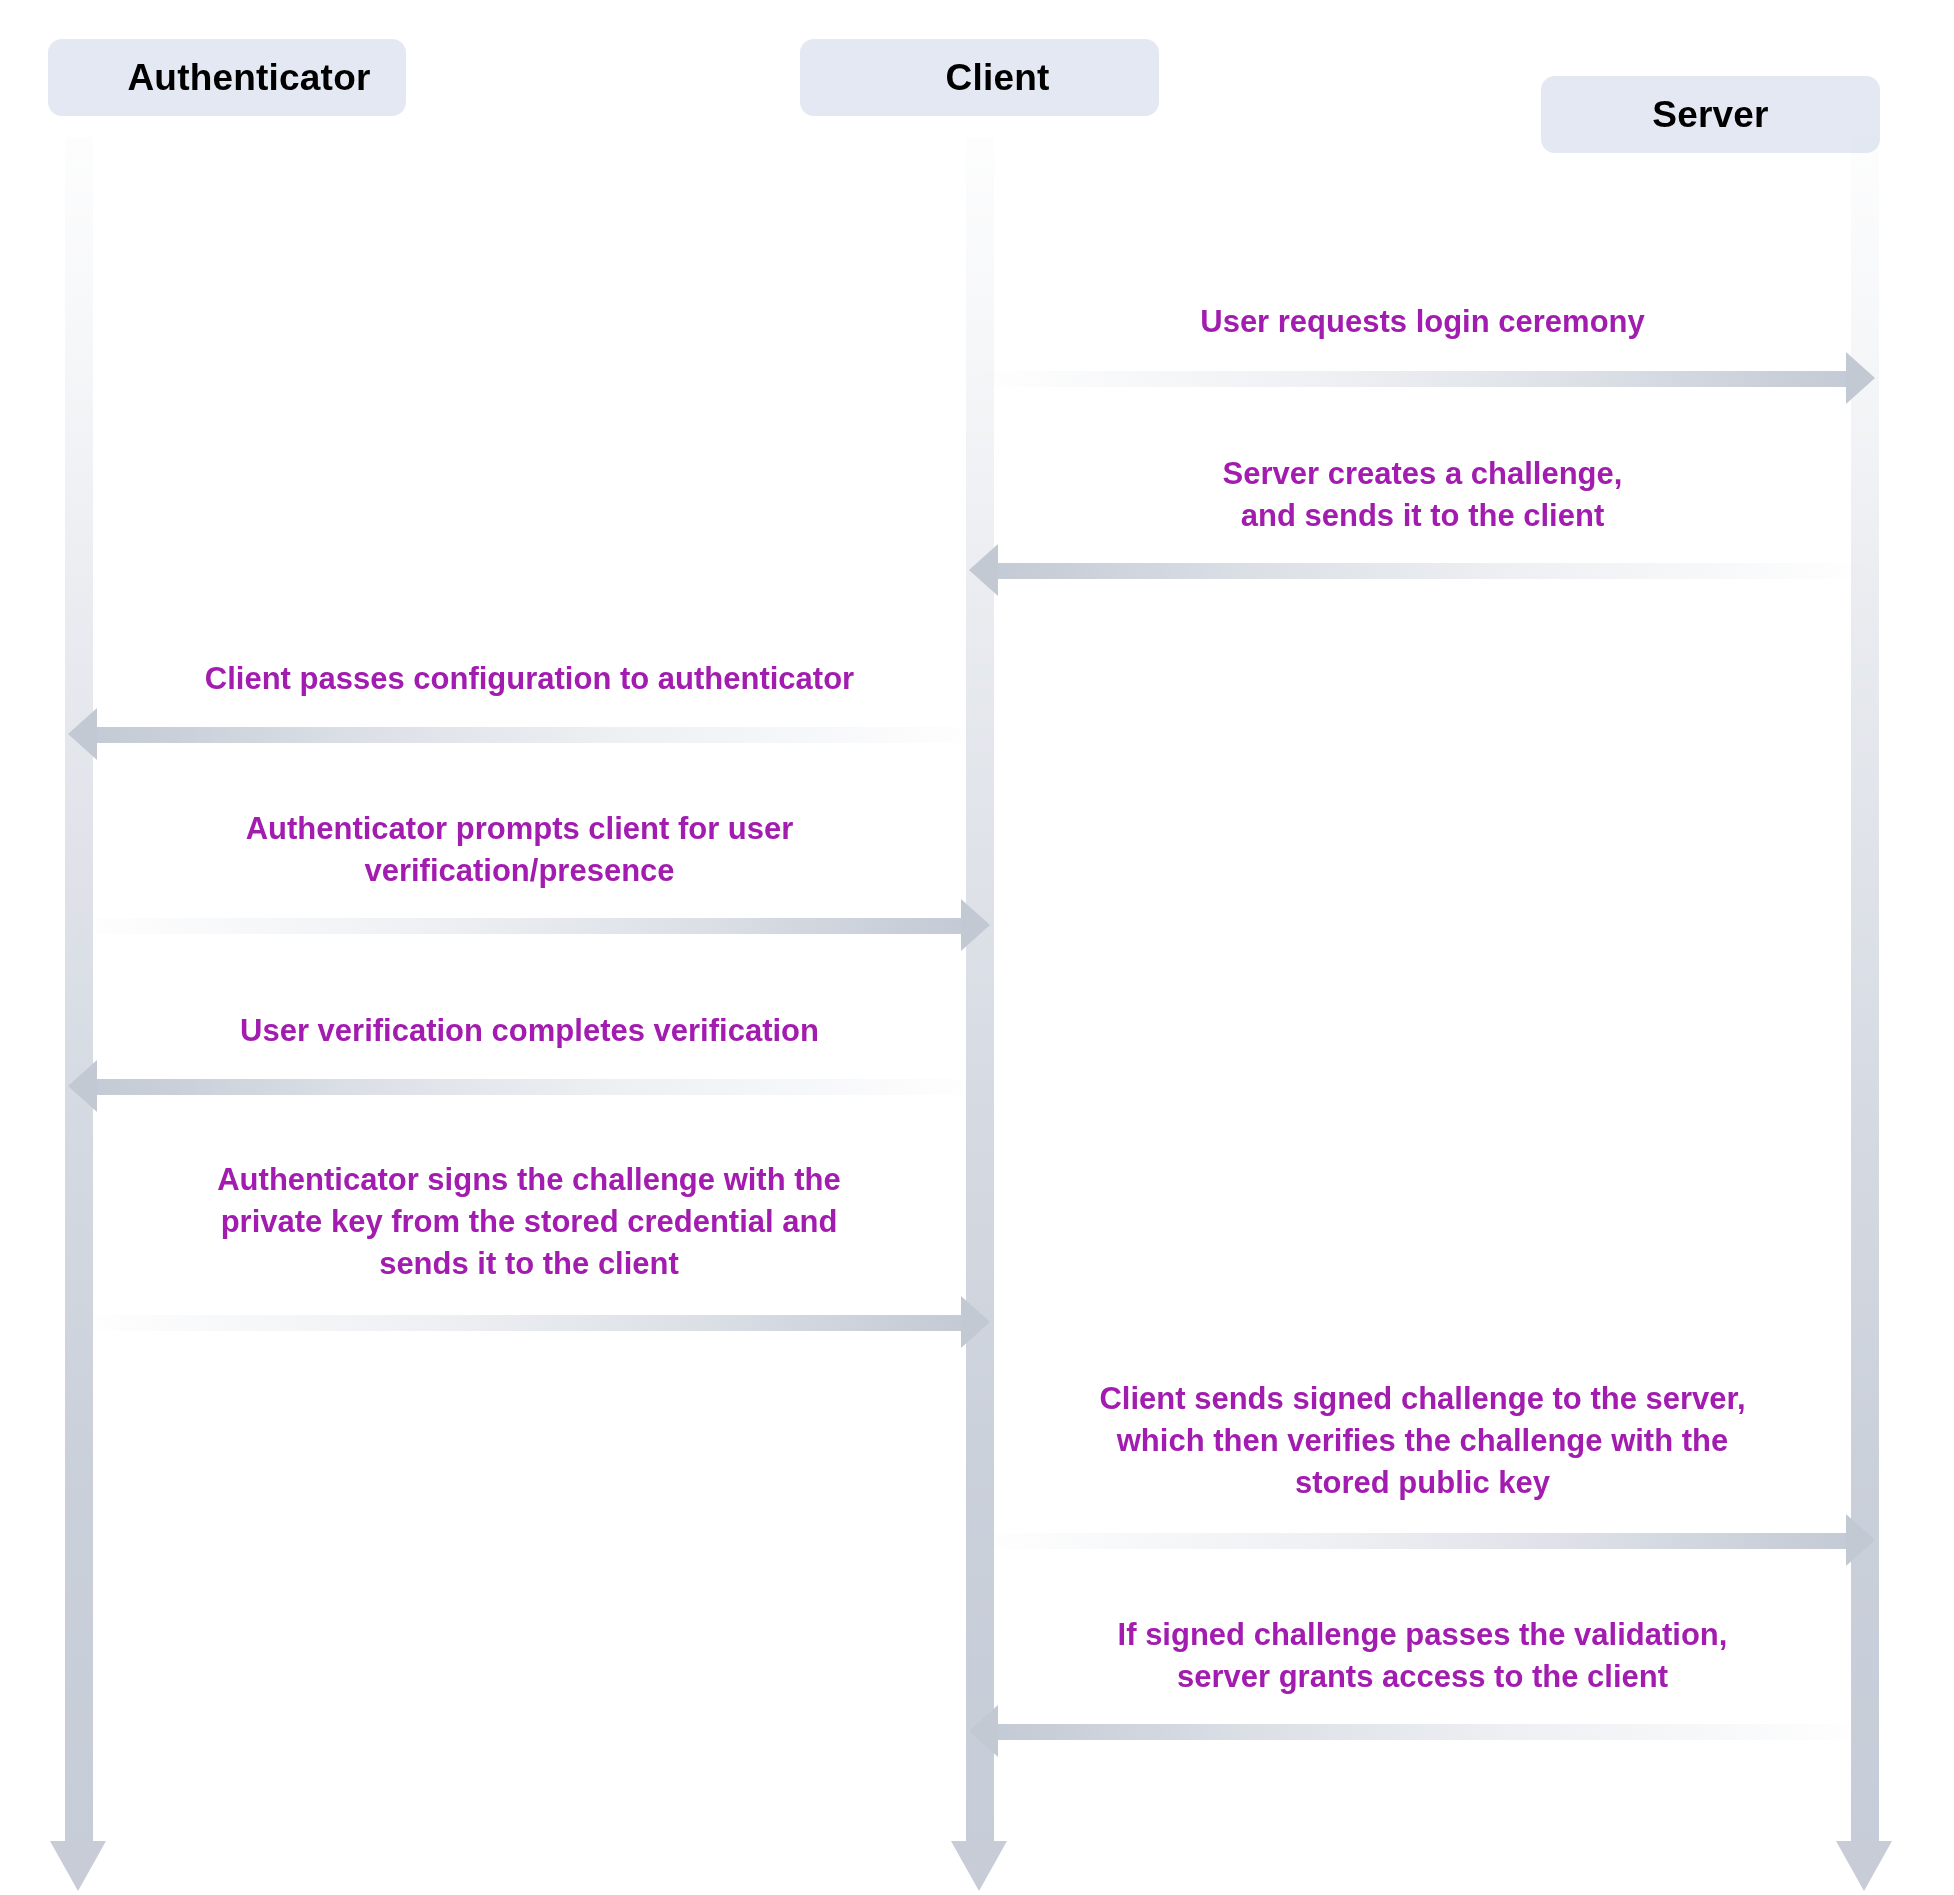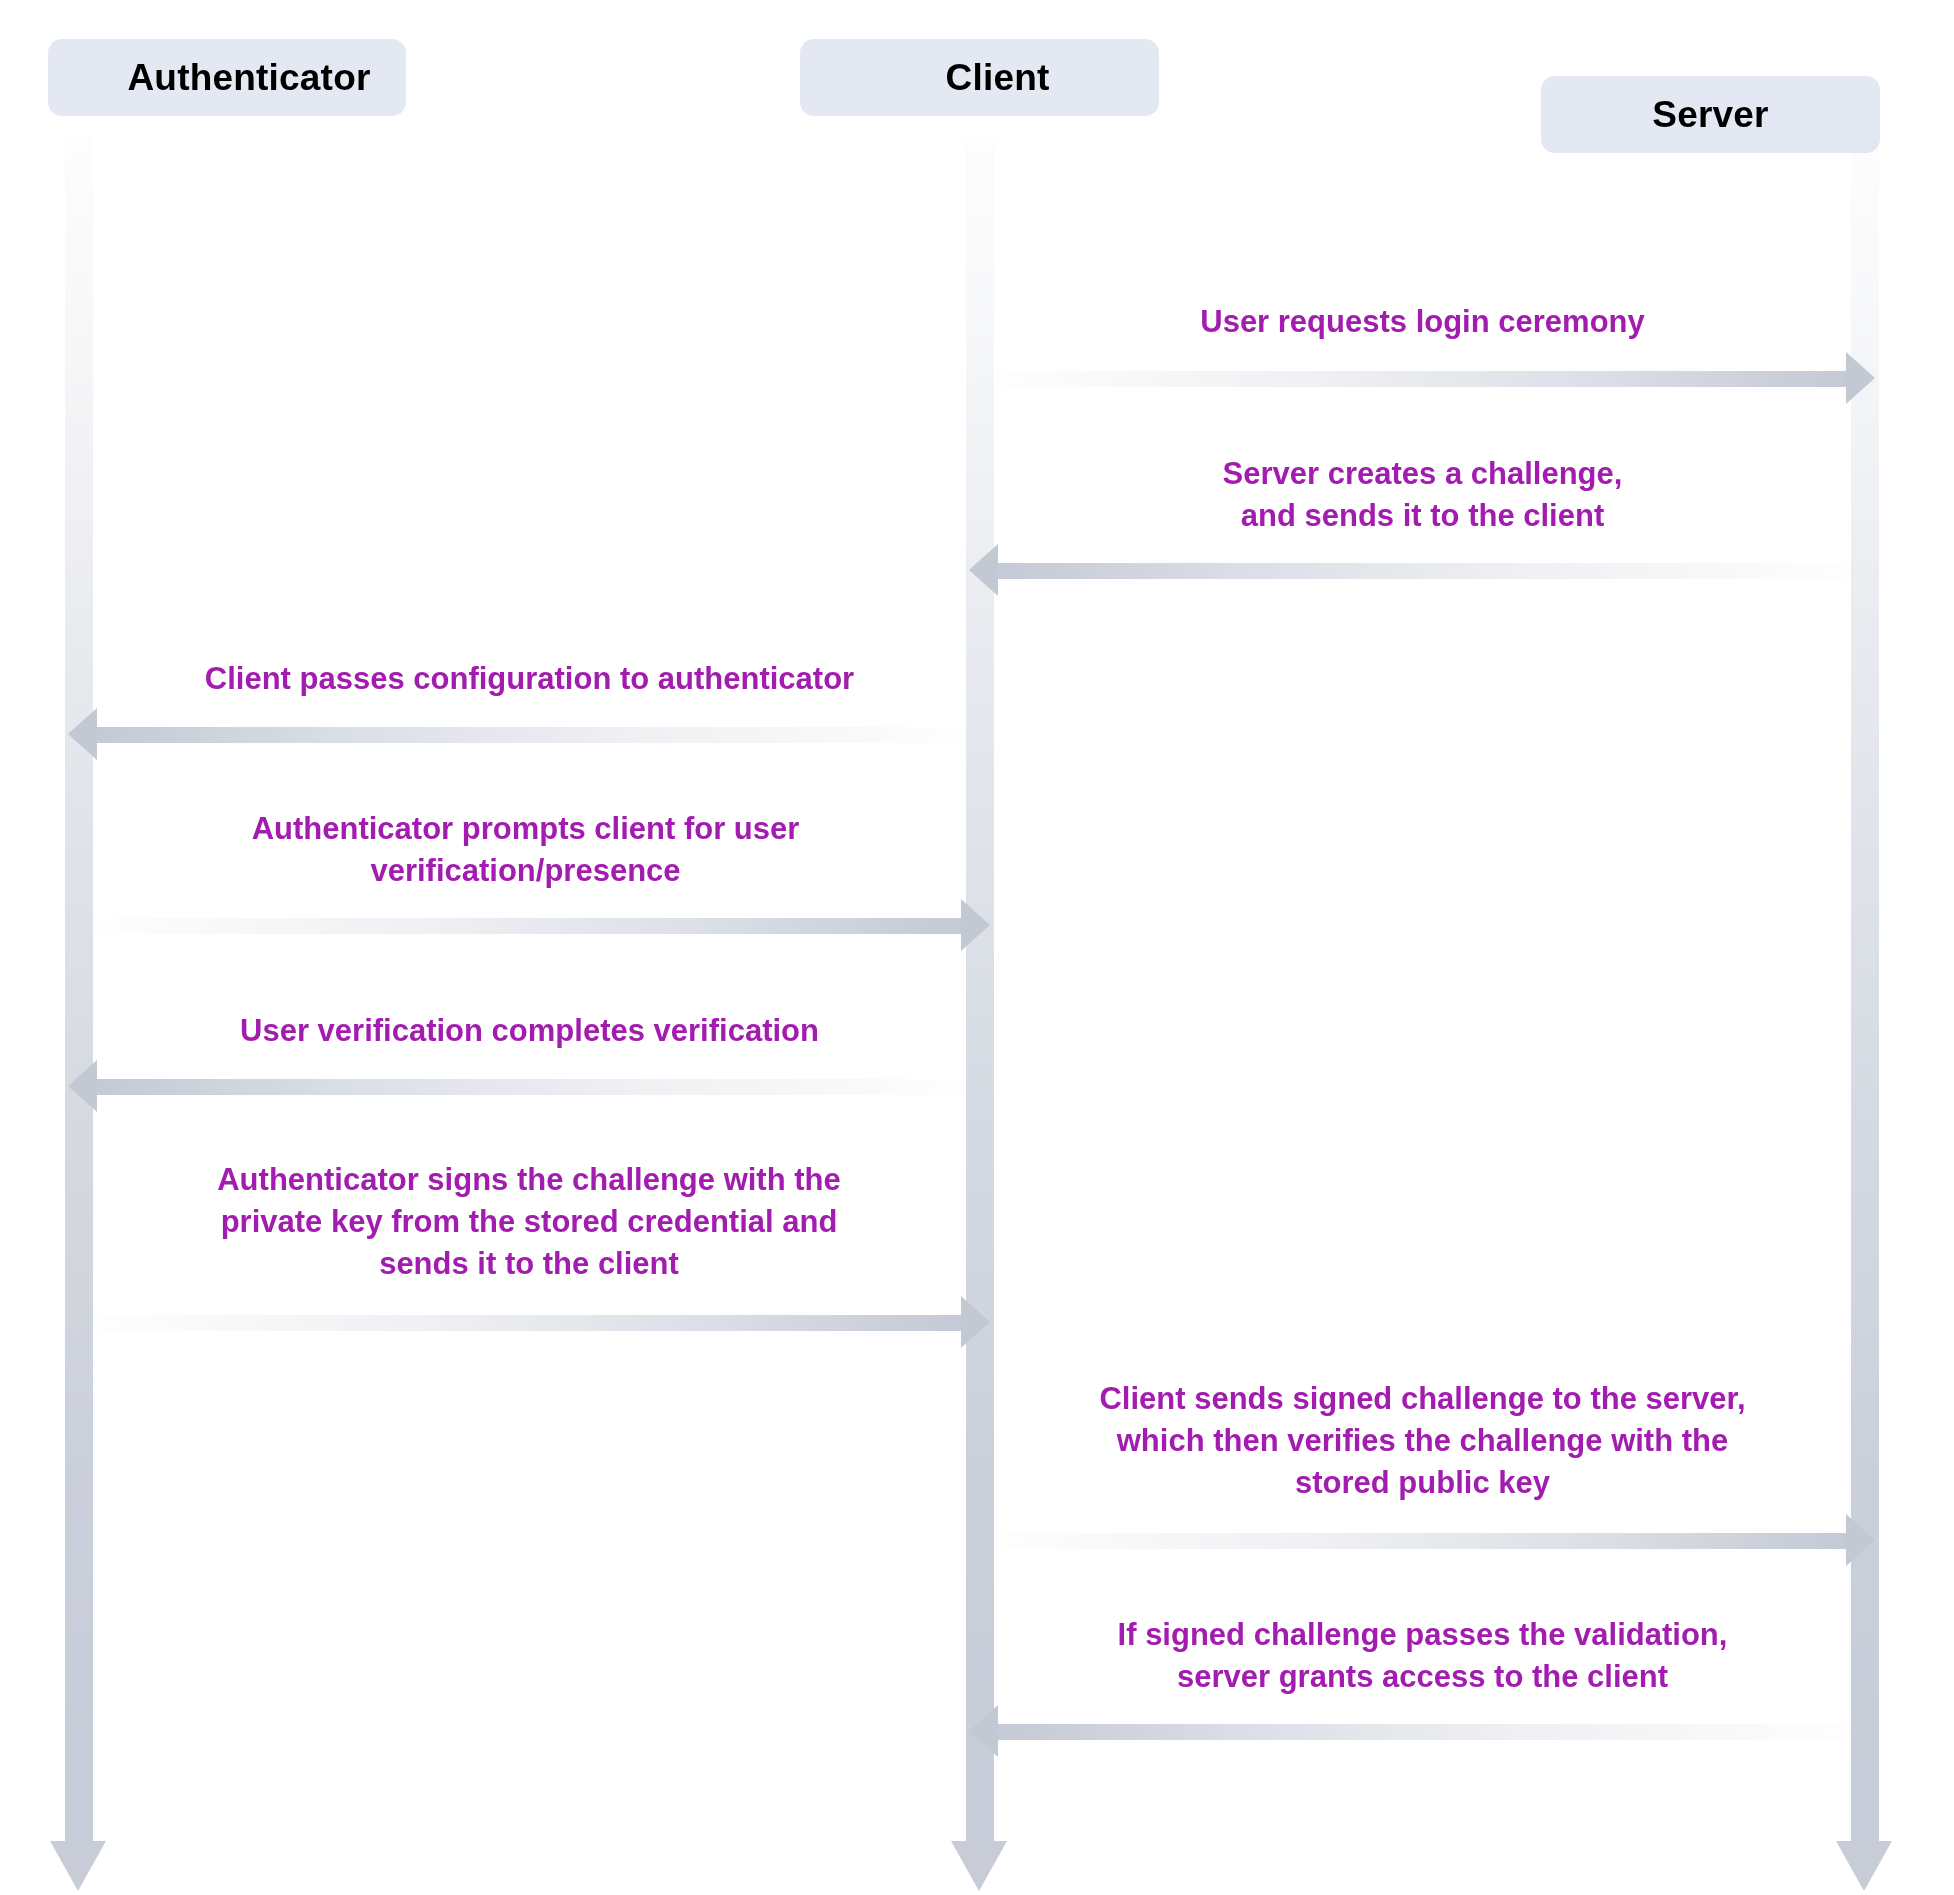--- a/index.html
+++ b/index.html
@@ -156,21 +156,21 @@
 and sends it to the client</div>
       <div class="arrow to-left" style="top: 544px; left: 969px; width: 906px;">
         <div class="arrow-shaft"></div>
         <div class="arrow-head"></div>
       </div>
       <div class="message-label" style="position: absolute; top: 658px; left: 79px; width: 901px;">Client passes configuration to authenticator</div>
       <div class="arrow to-left" style="top: 708px; left: 68px; width: 922px;">
         <div class="arrow-shaft"></div>
         <div class="arrow-head"></div>
       </div>
-      <div class="message-label" style="position: absolute; top: 808px; left: 75px; width: 901px;">Authenticator prompts client for user
+      <div class="message-label" style="position: absolute; top: 808px; left: 69px; width: 901px;">Authenticator prompts client for user
 verification/presence</div>
       <div class="arrow to-right" style="top: 899px; left: 68px; width: 922px;">
         <div class="arrow-shaft"></div>
         <div class="arrow-head"></div>
       </div>
       <div class="message-label" style="position: absolute; top: 1010px; left: 79px; width: 901px;">User verification completes verification</div>
       <div class="arrow to-left" style="top: 1060px; left: 68px; width: 922px;">
         <div class="arrow-shaft"></div>
         <div class="arrow-head"></div>
       </div>

